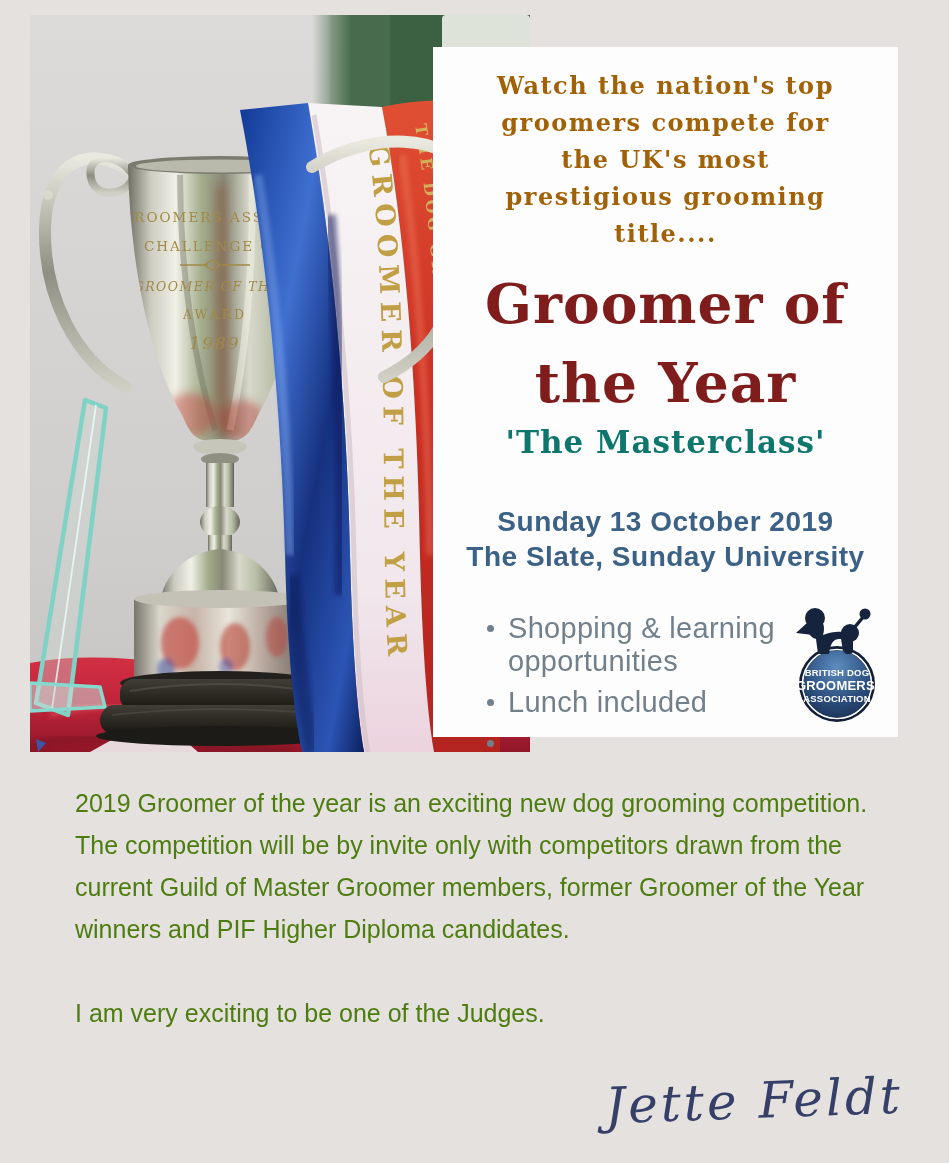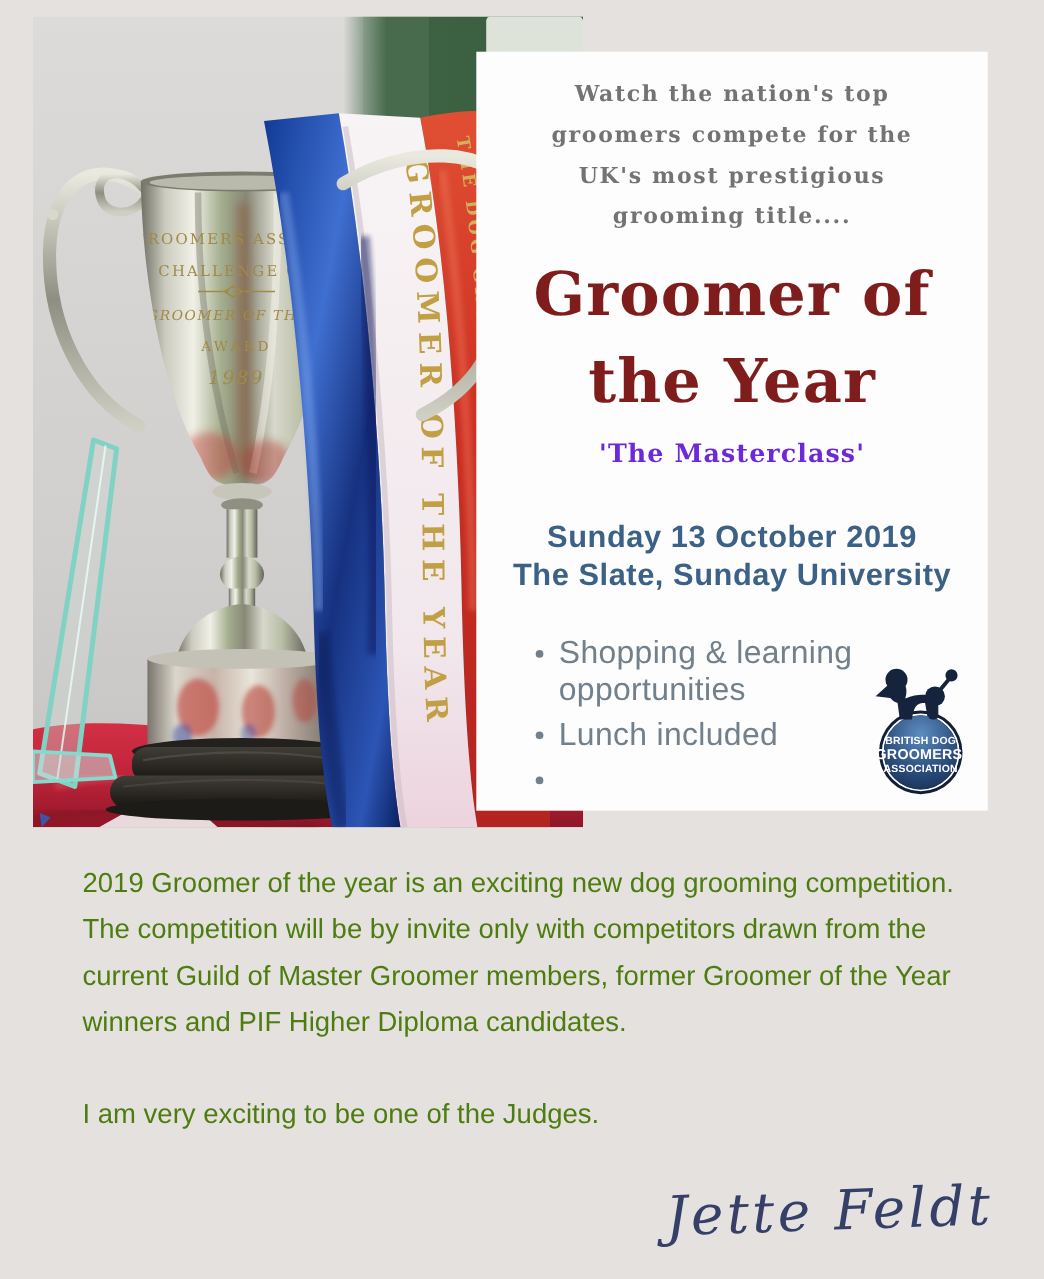--- a/index.html
+++ b/index.html
@@ -16,31 +16,31 @@
   .photo svg{display:block;}
 
   
   .card{
     position:absolute;left:433px;top:47px;width:465px;height:690px;
     background:#fdfdfd;
   }
   .intro{
     margin:20px auto 0;width:382px;text-align:center;
     font-family:"DejaVu Serif",serif;font-weight:700;
-    font-size:20px;line-height:37px;letter-spacing:1.5px;color:#737373;
+    font-size:24px;line-height:37px;letter-spacing:1.5px;color:#a16207;
   }
   .title{
     margin-top:12px;text-align:center;
     font-family:"DejaVu Serif",serif;font-weight:700;
     font-size:55px;line-height:79px;color:#7f1d1d;letter-spacing:1px;
   }
   .subtitle{
-    margin-top:14px;text-align:center;
+    margin-top:2px;text-align:center;
     font-family:"DejaVu Serif",serif;font-weight:700;
-    font-size:23px;color:#6d28d9;letter-spacing:1px;
+    font-size:31px;color:#0f766e;letter-spacing:1px;
   }
   .dates{
     margin-top:44px;text-align:center;
     color:#3c6186;font-weight:700;font-size:28px;line-height:35px;letter-spacing:.5px;
   }
   .bullets{margin:38px 0 0 48px;padding:0;list-style:none;width:332px;}
   .bullets li{
     position:relative;padding-left:27px;margin-bottom:8px;
     font-size:29px;line-height:33px;color:#72808c;letter-spacing:.3px;
   }

